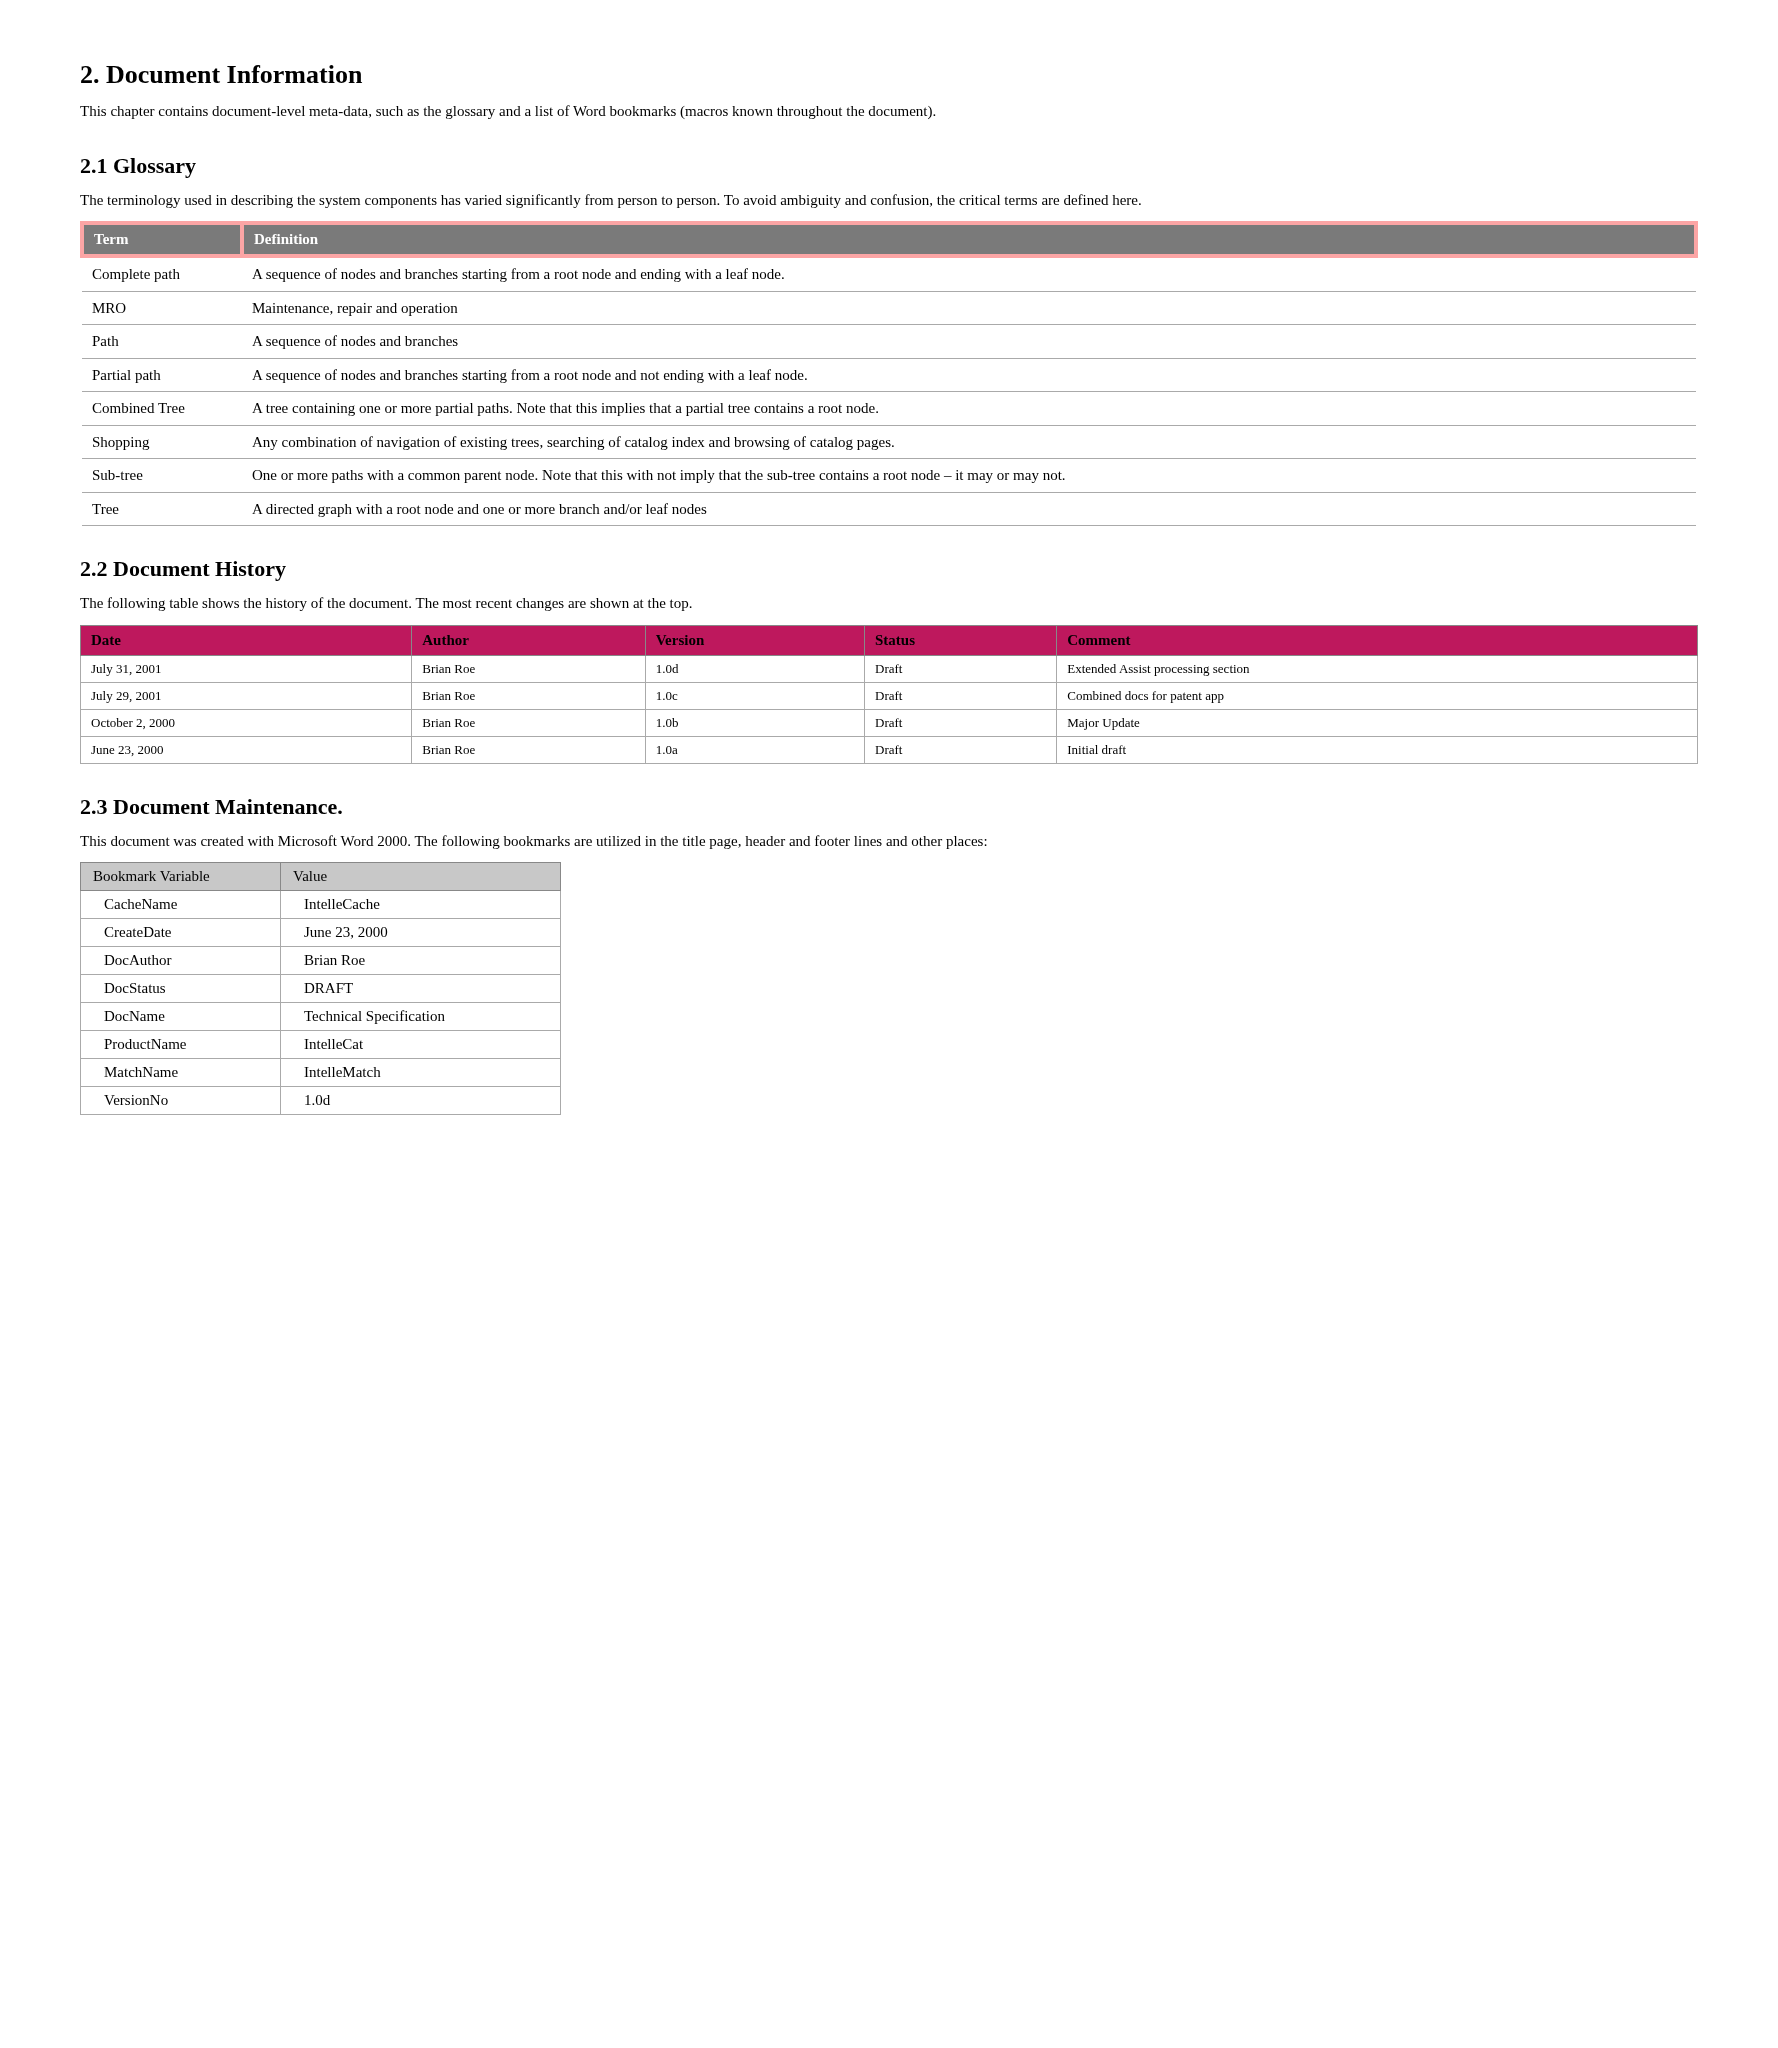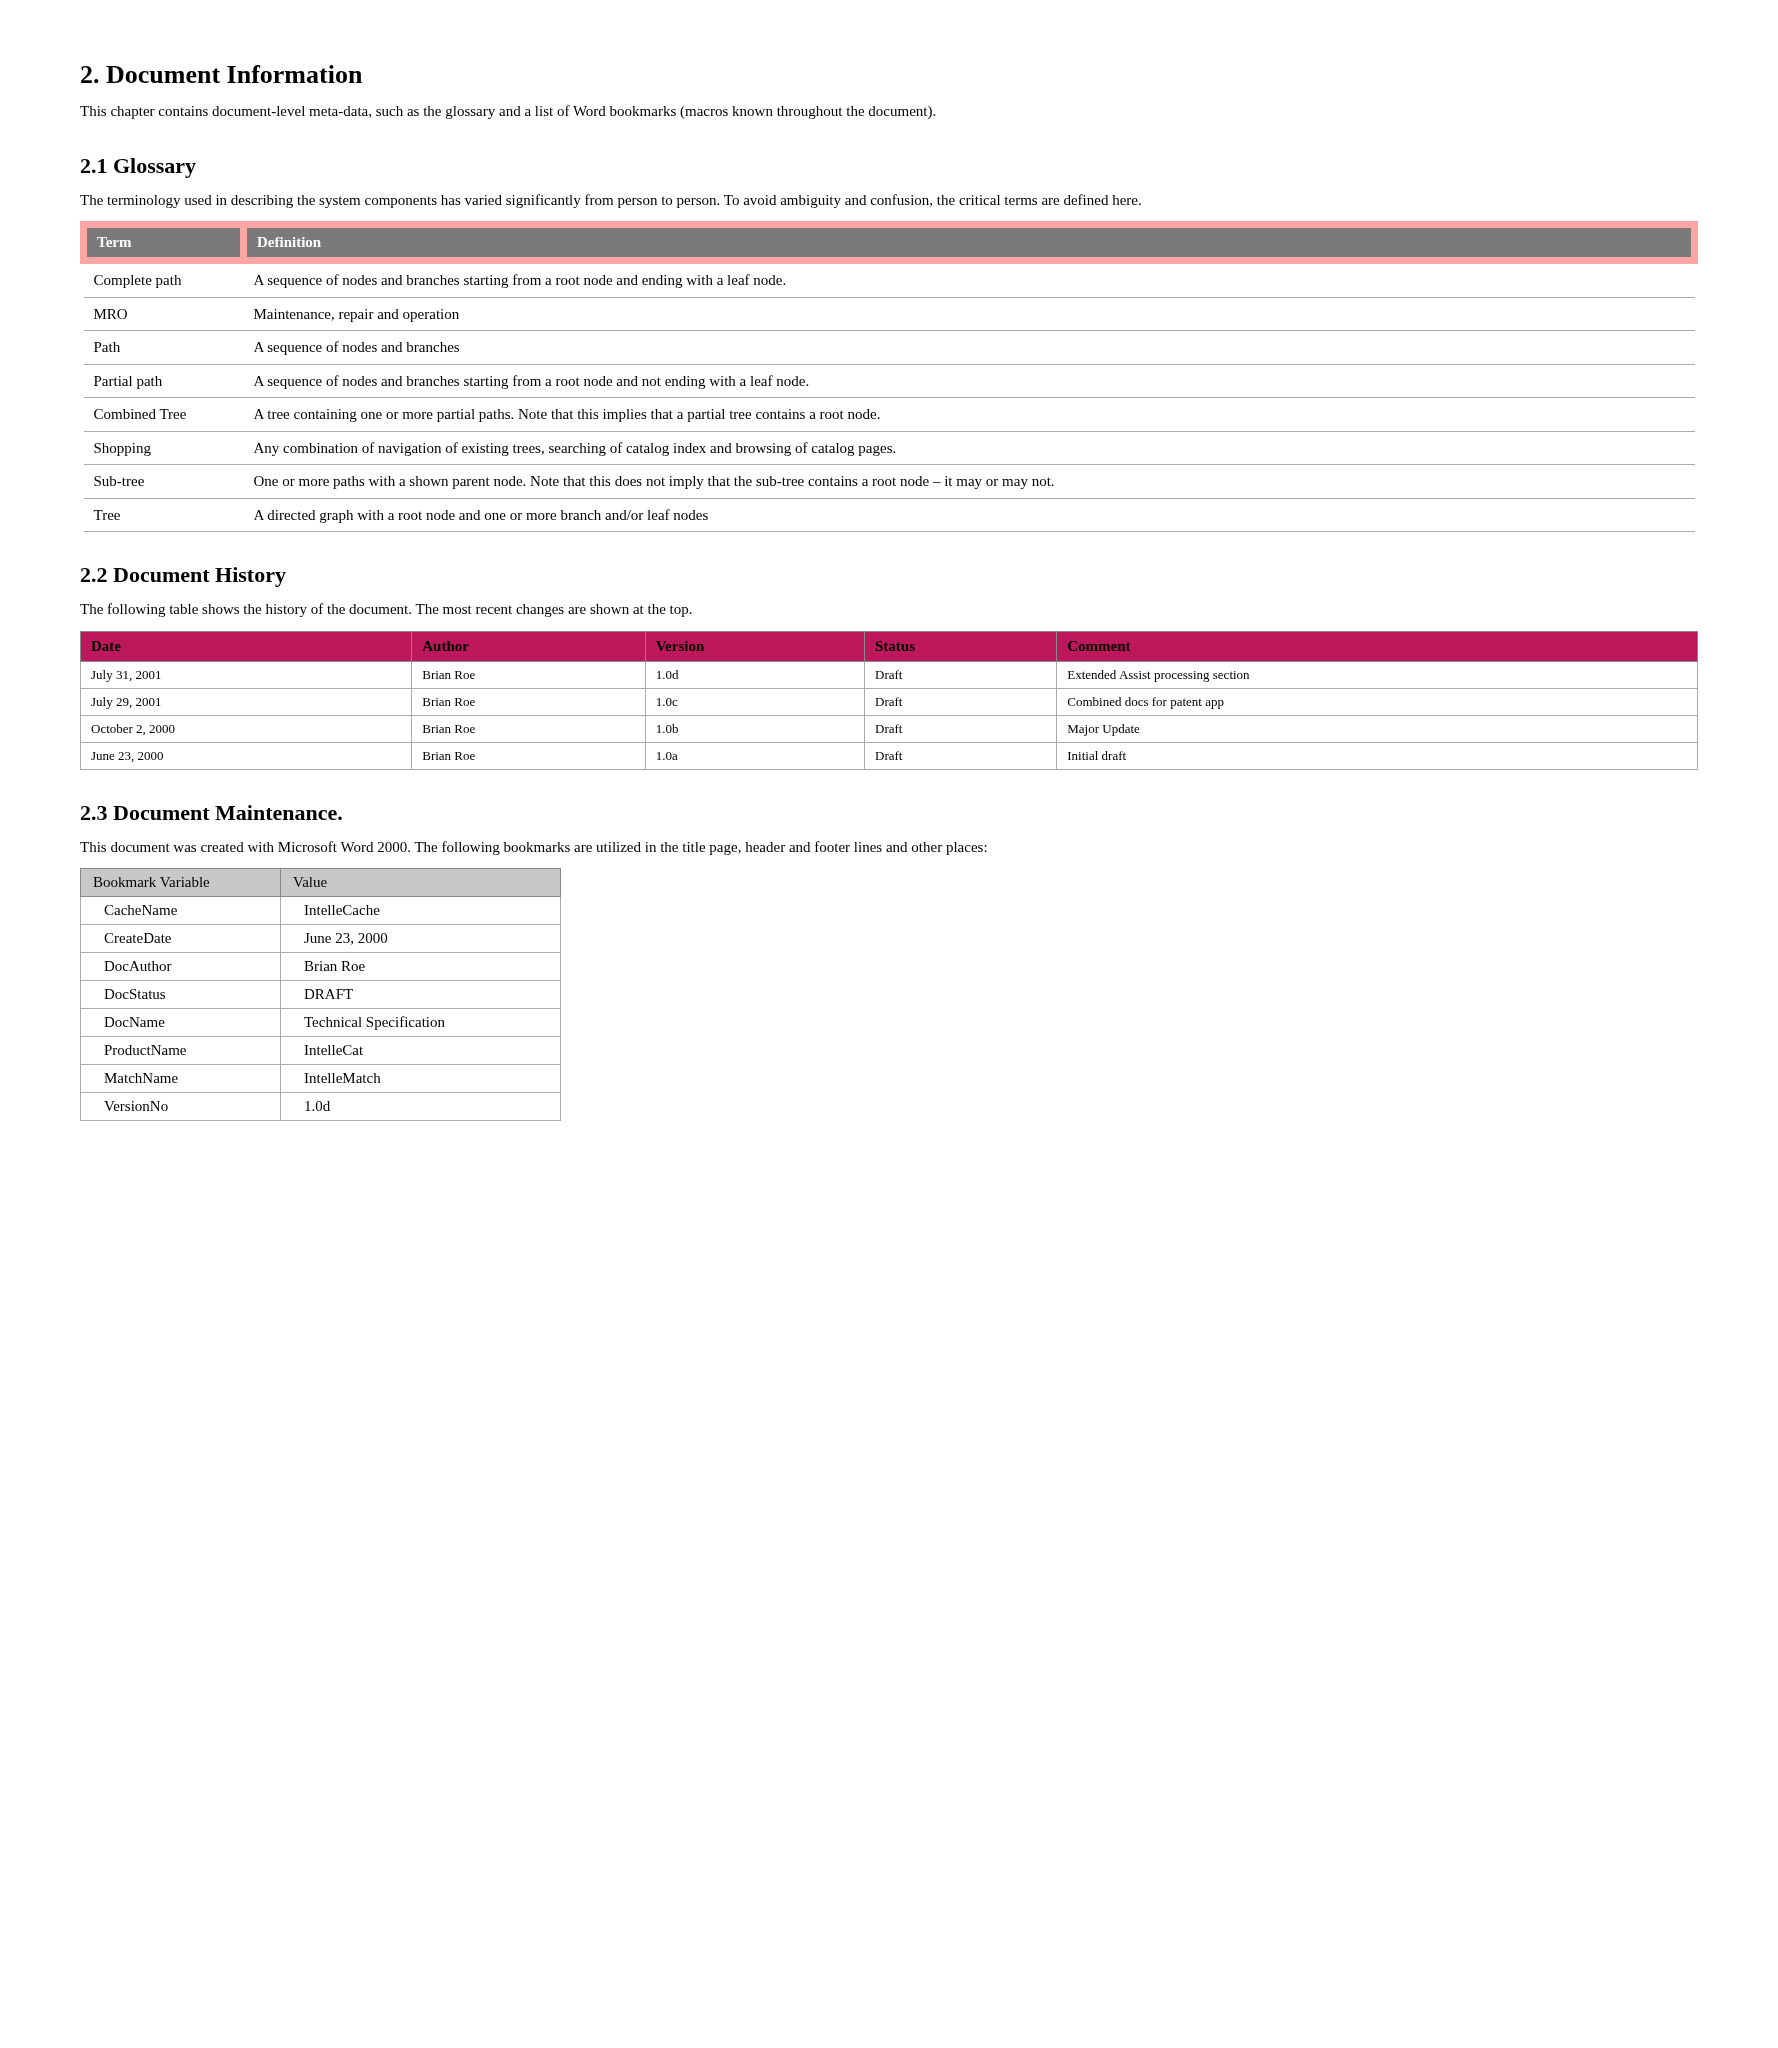--- a/index.html
+++ b/index.html
@@ -34,21 +34,21 @@
       margin-top: 8px;
       margin-bottom: 24px;
     }
     table.glossary-table thead tr th {
       background: #7a7a7a;
       color: #fff;
       font-size: 15px;
       font-weight: bold;
       padding: 6px 10px;
       text-align: left;
-      border: 7px solid #fca5a5;
+      border: 4px solid #fca5a5;
     }
     table.glossary-table tbody tr td {
       padding: 5px 10px;
       vertical-align: top;
       border-bottom: 1px solid #aaa;
       font-size: 15px;
       line-height: 1.5;
     }
     table.glossary-table tbody tr td:first-child {
       width: 160px;
@@ -136,21 +136,21 @@
       <tr>
         <td>Combined Tree</td>
         <td>A tree containing one or more partial paths.  Note that this implies that a partial tree contains a root node.</td>
       </tr>
       <tr>
         <td>Shopping</td>
         <td>Any combination of navigation of existing trees, searching of catalog index and browsing of catalog pages.</td>
       </tr>
       <tr>
         <td>Sub-tree</td>
-        <td>One or more paths with a shown parent node.  Note that this does not imply that the sub-tree contains a root node – it may or may not.</td>
+        <td>One or more paths with a common parent node.  Note that this with not imply that the sub-tree contains a root node – it may or may not.</td>
       </tr>
       <tr>
         <td>Tree</td>
         <td>A directed graph with a root node and one or more branch and/or leaf nodes</td>
       </tr>
     </tbody>
 </table>
 
 <h2 class="subsection-title">2.2   Document History</h2>
 <p class="body-text">The following table shows the history of the document.  The most recent changes are shown at the top.</p>

